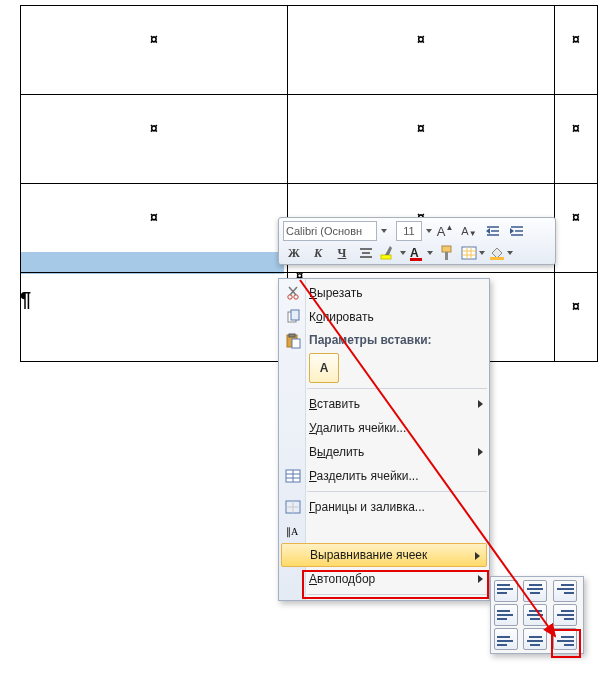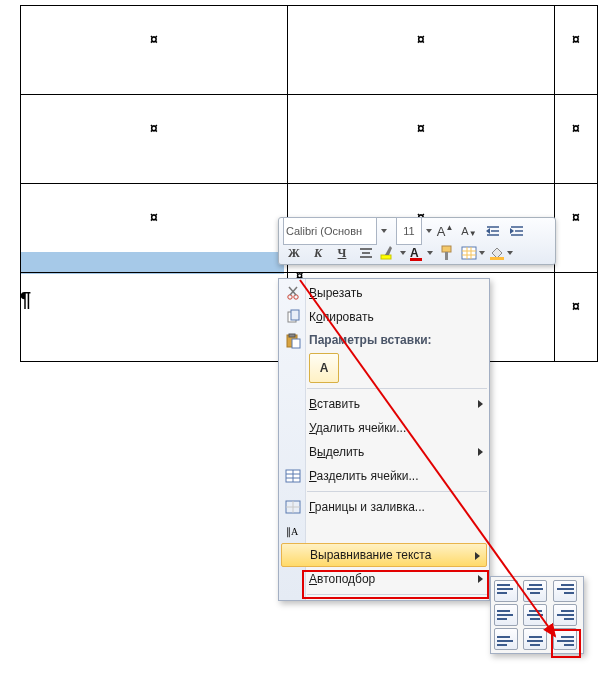--- a/index.html
+++ b/index.html
@@ -61,21 +61,21 @@
   }
   .mt-row {
     display: flex;
     align-items: center;
     height: 22px;
     gap: 2px;
   }
   .tb-input {
     border: 1px solid #abb5c4;
     background: #fff;
-    height: 28px;
+    height: 20px;
     font-size: 11px;
     color: #555;
     box-sizing: border-box;
     padding: 0 2px;
   }
   .tb-btn {
     height: 20px;
     min-width: 20px;
     border: 1px solid transparent;
     display: flex;
@@ -414,21 +414,21 @@
 
   <div class="cm-item">
     <span class="cm-icon">
       <svg width="16" height="16">
           <text x="1" y="12" font-size="10" font-family="serif">∥A</text>
         </svg>
     </span>
   </div>
 
   <div class="cm-item cm-highlight">
-    <span>Выравнивание текста</span>
+    <span>Выравнивание ячеек</span>
     <span class="cm-arrow"></span>
   </div>
 
   <div class="cm-item">
     <span><span class="underline-accel">А</span>втоподбор</span>
     <span class="cm-arrow"></span>
   </div>
 
   <div class="cm-sep"></div>
 

